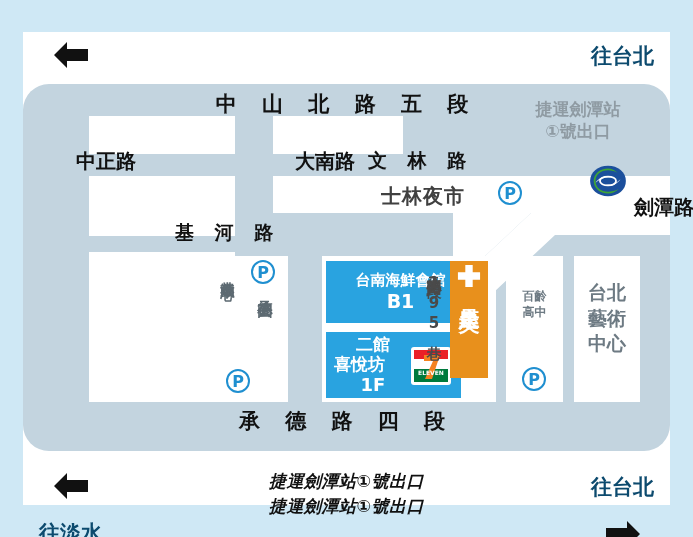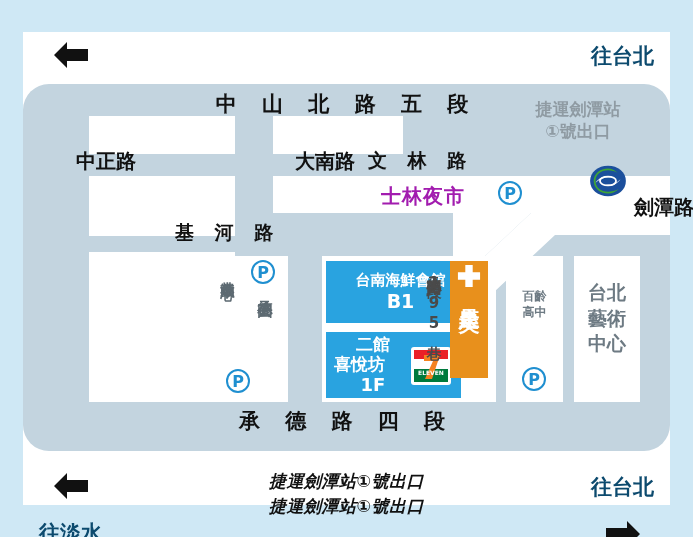--- a/index.html
+++ b/index.html
@@ -39,21 +39,21 @@
   .rlabel.v{font-size:20px;width:22px;line-height:1.95;text-align:center;
             letter-spacing:0;}
 
   
   .poi{position:absolute;background:#ffffff;}
   .bluebox{position:absolute;background:#29a3e0;color:#fff;font-weight:bold;
            display:flex;flex-direction:column;align-items:center;justify-content:center;
            text-align:center;line-height:1.18;}
   .vtext{position:absolute;writing-mode:vertical-rl;text-orientation:upright;
          font-weight:bold;color:#5d6a72;}
-  .grey-lbl{position:absolute;color:#a21caf;font-weight:bold;white-space:nowrap;}
+  .grey-lbl{position:absolute;color:#404040;font-weight:bold;white-space:nowrap;}
   .grey-lbl.v{writing-mode:vertical-rl;text-orientation:upright;}
 
   .cosmed{position:absolute;background:#e8901c;display:flex;flex-direction:column;
           align-items:center;justify-content:flex-start;padding-top:3px;}
   .cosmed .cname{writing-mode:vertical-rl;text-orientation:upright;color:#fff;
           font-weight:bold;font-size:21px;letter-spacing:2px;line-height:1.05;}
 
   .seven{position:absolute;background:#fff;border-radius:3px;
          display:flex;align-items:center;justify-content:center;}
 

